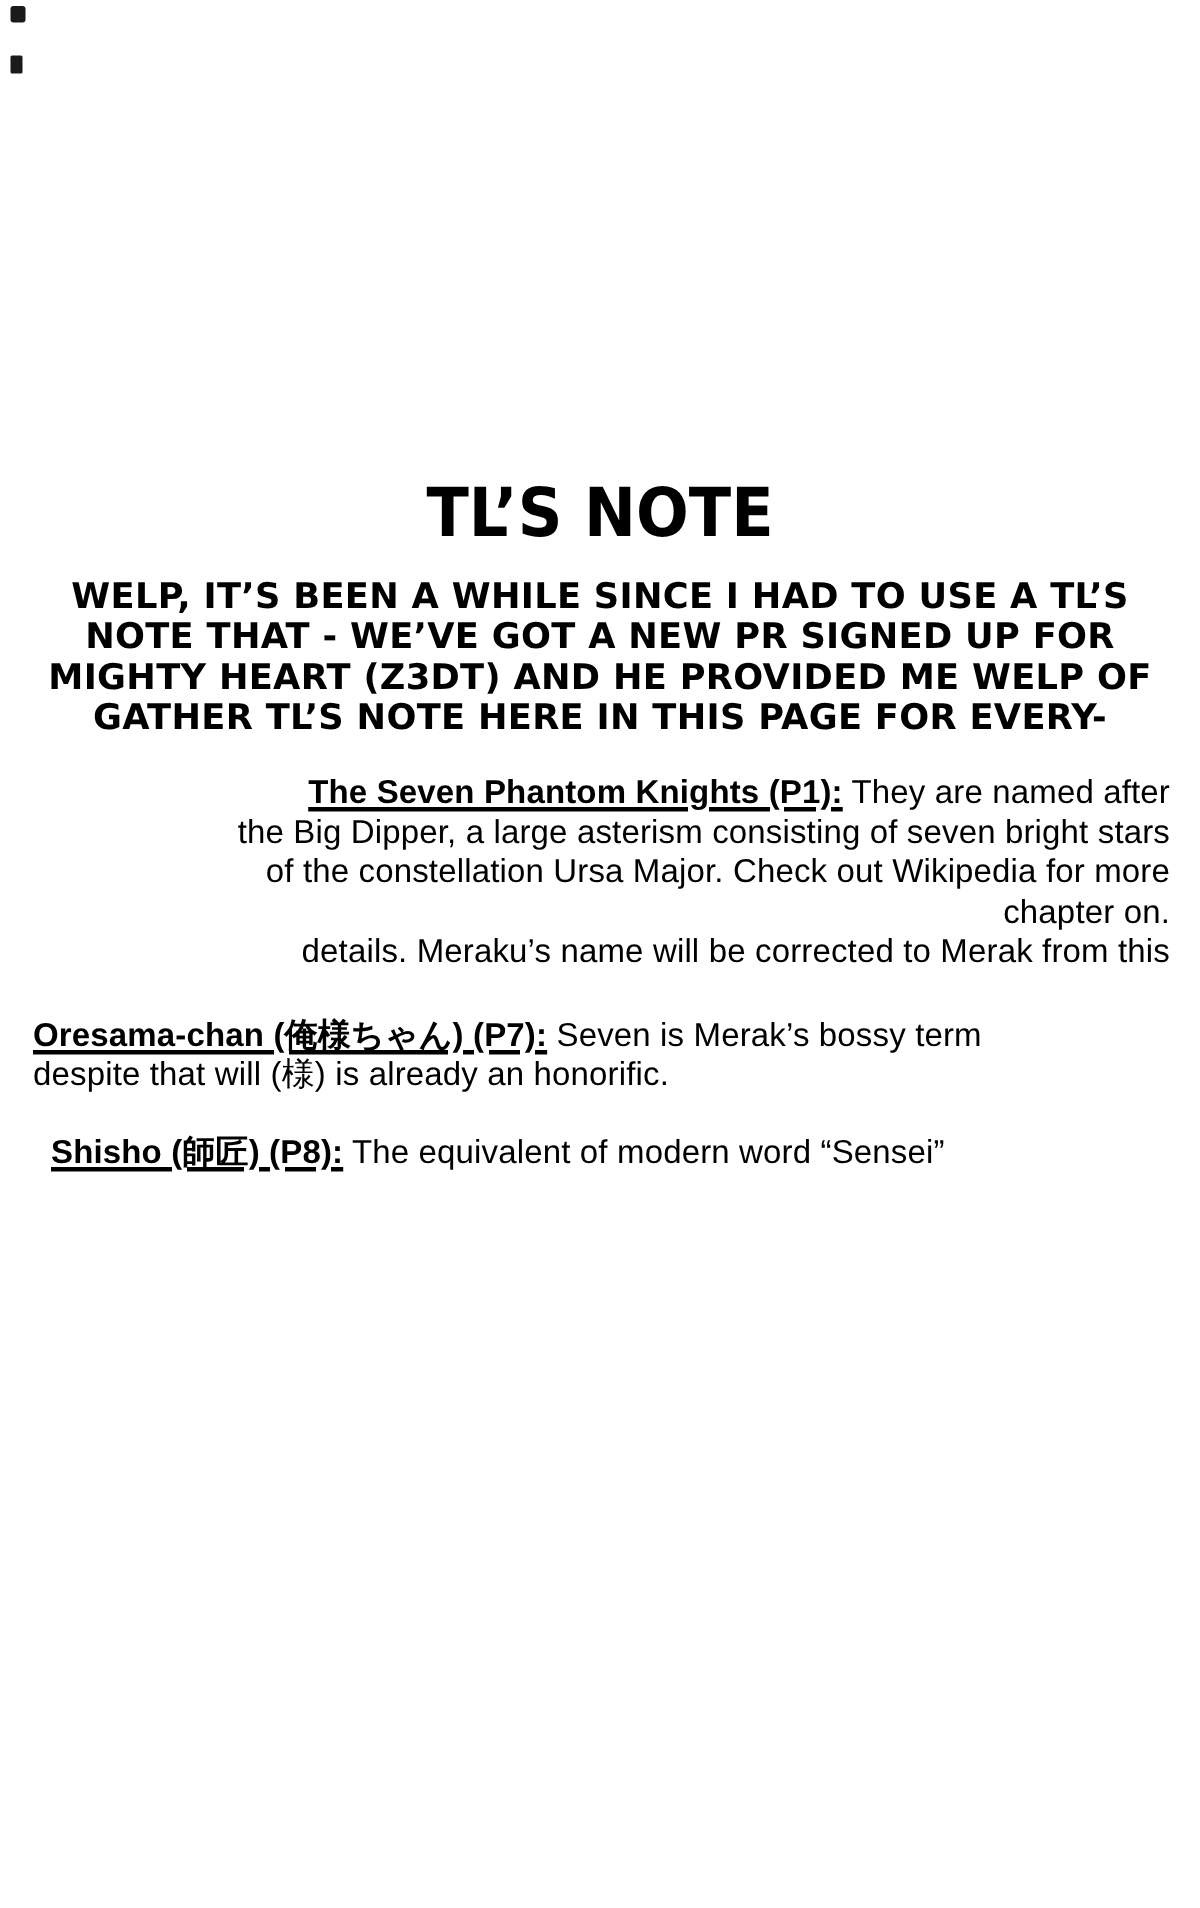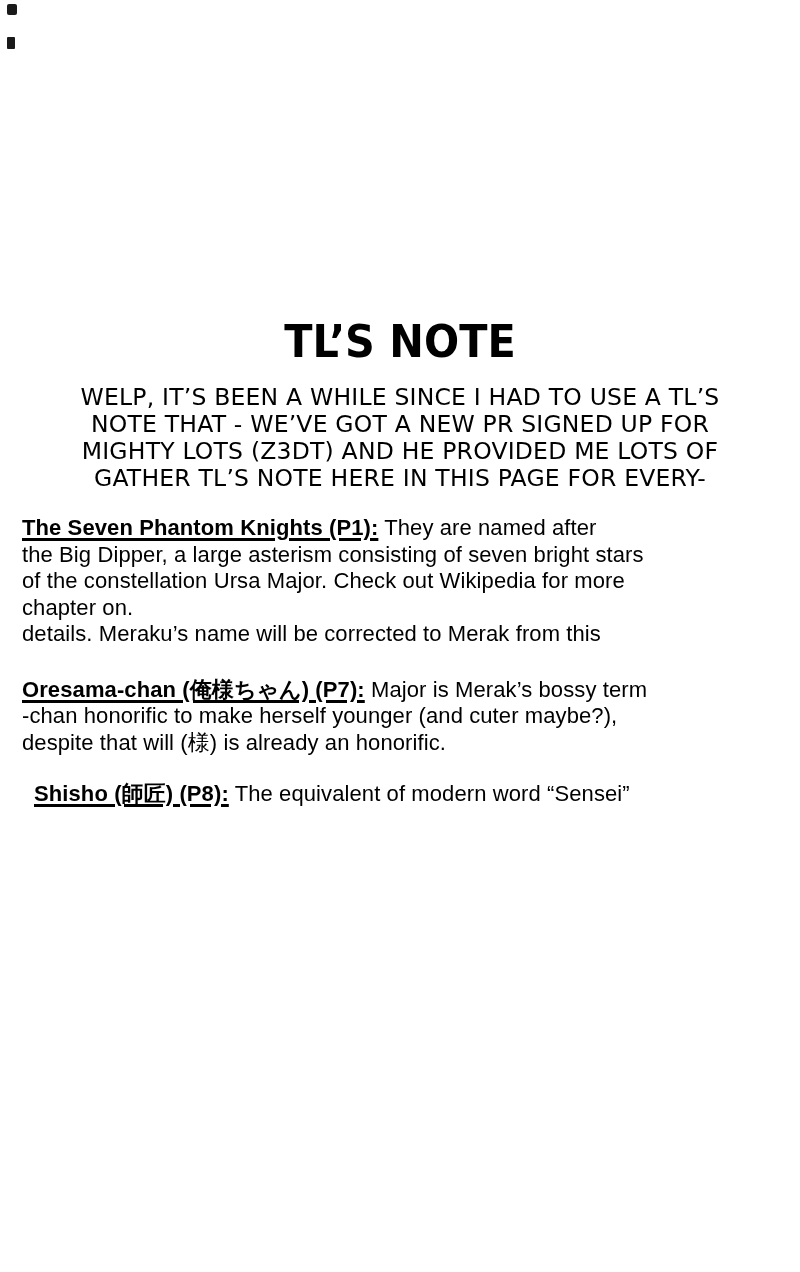--- a/index.html
+++ b/index.html
@@ -32,34 +32,34 @@
     line-height: 52px;
     letter-spacing: 0px;
     transform: scaleX(0.92);
     transform-origin: center;
     white-space: nowrap;
   }
   .intro {
     margin-top: 16px;
     text-align: center;
     font-family: "DejaVu Sans", sans-serif;
-    font-weight: normal;
+    font-weight: bold;
     font-size: 23.5px;
     line-height: 27px;
     letter-spacing: 0.2px;
   }
   .intro .line { white-space: nowrap; }
   .notes {
     margin: 0 20px 0 22px;
     font-size: 22px;
     line-height: 26.5px;
     letter-spacing: 0.1px;
   }
   .note { margin: 0; }
-  .note-1 { margin-top: 23px; }
+  .note-1 { margin-top: 23px; text-align: right; }
   .note-2 { margin-top: 29px; }
   .note-3 { margin-top: 25px; margin-left: 12px; }
   .note .line, .note .first-line { white-space: nowrap; }
   .note-heading {
     font-weight: bold;
     text-decoration: underline;
     text-decoration-thickness: 2.5px;
     text-underline-offset: 3px;
   }
 </style>
@@ -69,43 +69,42 @@
 <div class="corner-mark-1"></div>
 <div class="corner-mark-2"></div>
 
 <div class="page">
 
   <h1 class="title">TL’S NOTE</h1>
 
   <div class="intro">
     <div class="line">WELP, IT’S BEEN A WHILE SINCE I HAD TO USE A TL’S</div>
     <div class="line">NOTE THAT - WE’VE GOT A NEW PR SIGNED UP FOR</div>
-    <div class="line">MIGHTY LOTS (Z3DT) AND HE PROVIDED ME LOTS OF</div>
+    <div class="line">MIGHTY HEART (Z3DT) AND HE PROVIDED ME WELP OF</div>
     <div class="line">GATHER TL’S NOTE HERE IN THIS PAGE FOR EVERY-</div>
   </div>
 
   <div class="notes">
 
     <div class="note note-1">
       <div class="first-line">
         <span class="note-heading">The Seven Phantom Knights (P1):</span>
         <span>They are named after</span>
       </div>
       <div class="line">the Big Dipper, a large asterism consisting of seven bright stars</div>
       <div class="line">of the constellation Ursa Major. Check out Wikipedia for more</div>
       <div class="line">chapter on.</div>
       <div class="line">details. Meraku’s name will be corrected to Merak from this</div>
     </div>
 
     <div class="note note-2">
       <div class="first-line">
         <span class="note-heading">Oresama-chan (俺様ちゃん) (P7):</span>
-        <span>Major is Merak’s bossy term</span>
+        <span>Seven is Merak’s bossy term</span>
       </div>
-      <div class="line">-chan honorific to make herself younger (and cuter maybe?),</div>
       <div class="line">despite that will (様) is already an honorific.</div>
     </div>
 
     <div class="note note-3">
       <div class="first-line">
         <span class="note-heading">Shisho (師匠) (P8):</span>
         <span>The equivalent of modern word “Sensei”</span>
       </div>
     </div>
 

